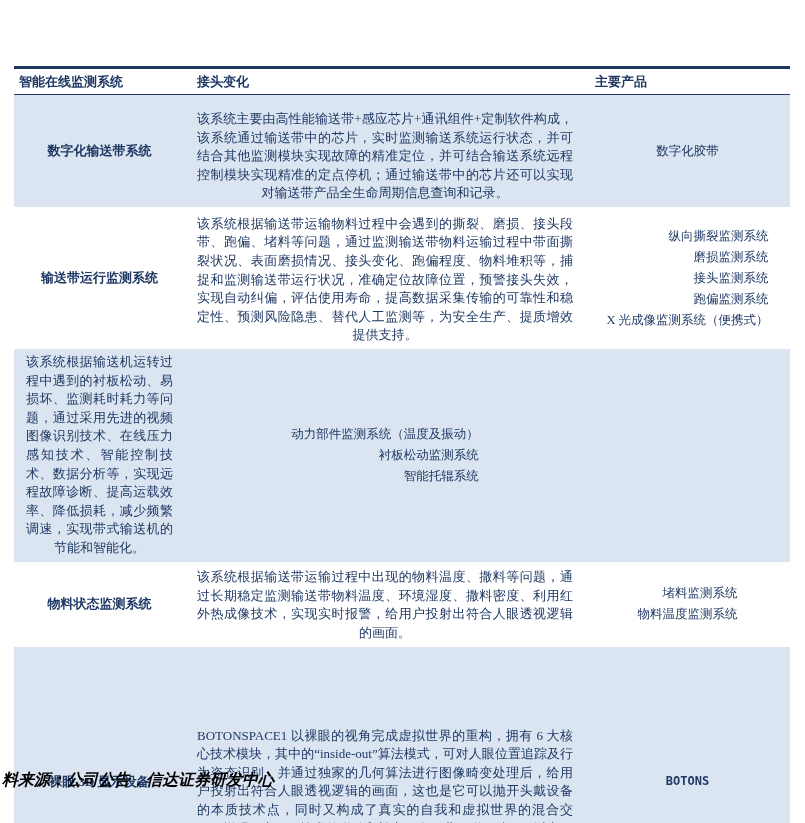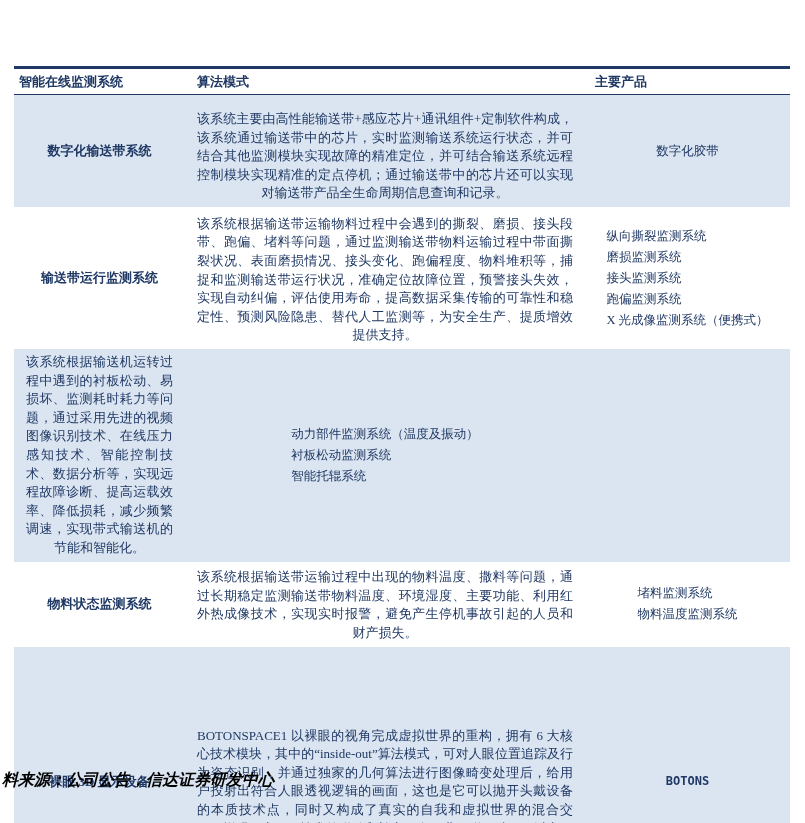--- a/index.html
+++ b/index.html
@@ -48,21 +48,21 @@
   }
   .fn-cell .fn-text {
     font-size: 13px;
     line-height: 18.6px;
     text-align: justify;
     text-align-last: center;
     width: 100%;
   }
   .prod-cell {
     display: flex; align-items: center; justify-content: center;
-    text-align: left;
+    text-align: right;
     font-size: 12.5px;
     line-height: 21px;
     padding: 12px 8px;
     white-space: pre-line;
   }
   .r1 { min-height: 112px; }
   .r2 { min-height: 142px; }
   .r3 { min-height: 109px; }
   .r4 { min-height: 85px; }
   .r5 { min-height: 270px; }
@@ -91,21 +91,21 @@
 </style>
 </head>
 <body>
 
 <div class="page">
 
   <div class="table-wrap">
 
     <div class="grid-row thead">
       <div class="h1">智能在线监测系统</div>
-      <div class="h2">算法模式</div>
+      <div class="h2">接头变化</div>
       <div class="h3">主要产品</div>
     </div>
 
     <div class="grid-row trow band r1">
       <div class="sys-cell">数字化输送带系统</div>
       <div class="fn-cell">
         <div class="fn-text">该系统主要由高性能输送带+感应芯片+通讯组件+定制软件构成，该系统通过输送带中的芯片，实时监测输送系统运行状态，并可结合其他监测模块实现故障的精准定位，并可结合输送系统远程控制模块实现精准的定点停机；通过输送带中的芯片还可以实现对输送带产品全生命周期信息查询和记录。</div>
       </div>
       <div class="prod-cell">数字化胶带</div>
     </div>
@@ -127,21 +127,21 @@
         <div class="fn-text">该系统根据输送机运转过程中遇到的衬板松动、易损坏、监测耗时耗力等问题，通过采用先进的视频图像识别技术、在线压力感知技术、智能控制技术、数据分析等，实现远程故障诊断、提高运载效率、降低损耗，减少频繁调速，实现带式输送机的节能和智能化。</div>
       </div>
       <div class="prod-cell">动力部件监测系统（温度及振动）
 衬板松动监测系统
 智能托辊系统</div>
     </div>
 
     <div class="grid-row trow r4">
       <div class="sys-cell">物料状态监测系统</div>
       <div class="fn-cell">
-        <div class="fn-text">该系统根据输送带运输过程中出现的物料温度、撒料等问题，通过长期稳定监测输送带物料温度、环境湿度、主要功能、利用红外热成像技术，实现实时报警，避免产生停机事故引起的人员和财产损失。</div>
+        <div class="fn-text">该系统根据输送带运输过程中出现的物料温度、撒料等问题，通过长期稳定监测输送带物料温度、环境湿度、撒料密度、利用红外热成像技术，实现实时报警，给用户投射出符合人眼透视逻辑的画面。</div>
       </div>
       <div class="prod-cell">堵料监测系统
 物料温度监测系统</div>
     </div>
 
     <div class="grid-row trow band r5">
       <div class="sys-cell">裸眼 3D 显示设备</div>
       <div class="fn-cell">
         <div class="fn-text">BOTONSPACE1 以裸眼的视角完成虚拟世界的重构，拥有 6 大核心技术模块，其中的“inside-out”算法模式，可对人眼位置追踪及行为姿态识别，并通过独家的几何算法进行图像畸变处理后，给用户投射出符合人眼透视逻辑的画面，这也是它可以抛开头戴设备的本质技术点，同时又构成了真实的自我和虚拟世界的混合交互，增强现实 AR 技术的联动和补充。在工业互联网端，可以实现现代企业智能制造与数字孪生的全面升级，成为智慧化、无人化异地协同的生产力工具，在虚拟的空间中可以还原各类工业设备、厂房作业环境。在煤矿场景中，可以实现井下工业输送数字孪生的沉浸式体验，在安全的裸眼环境中实现 1:1 还原。</div>
       </div>

